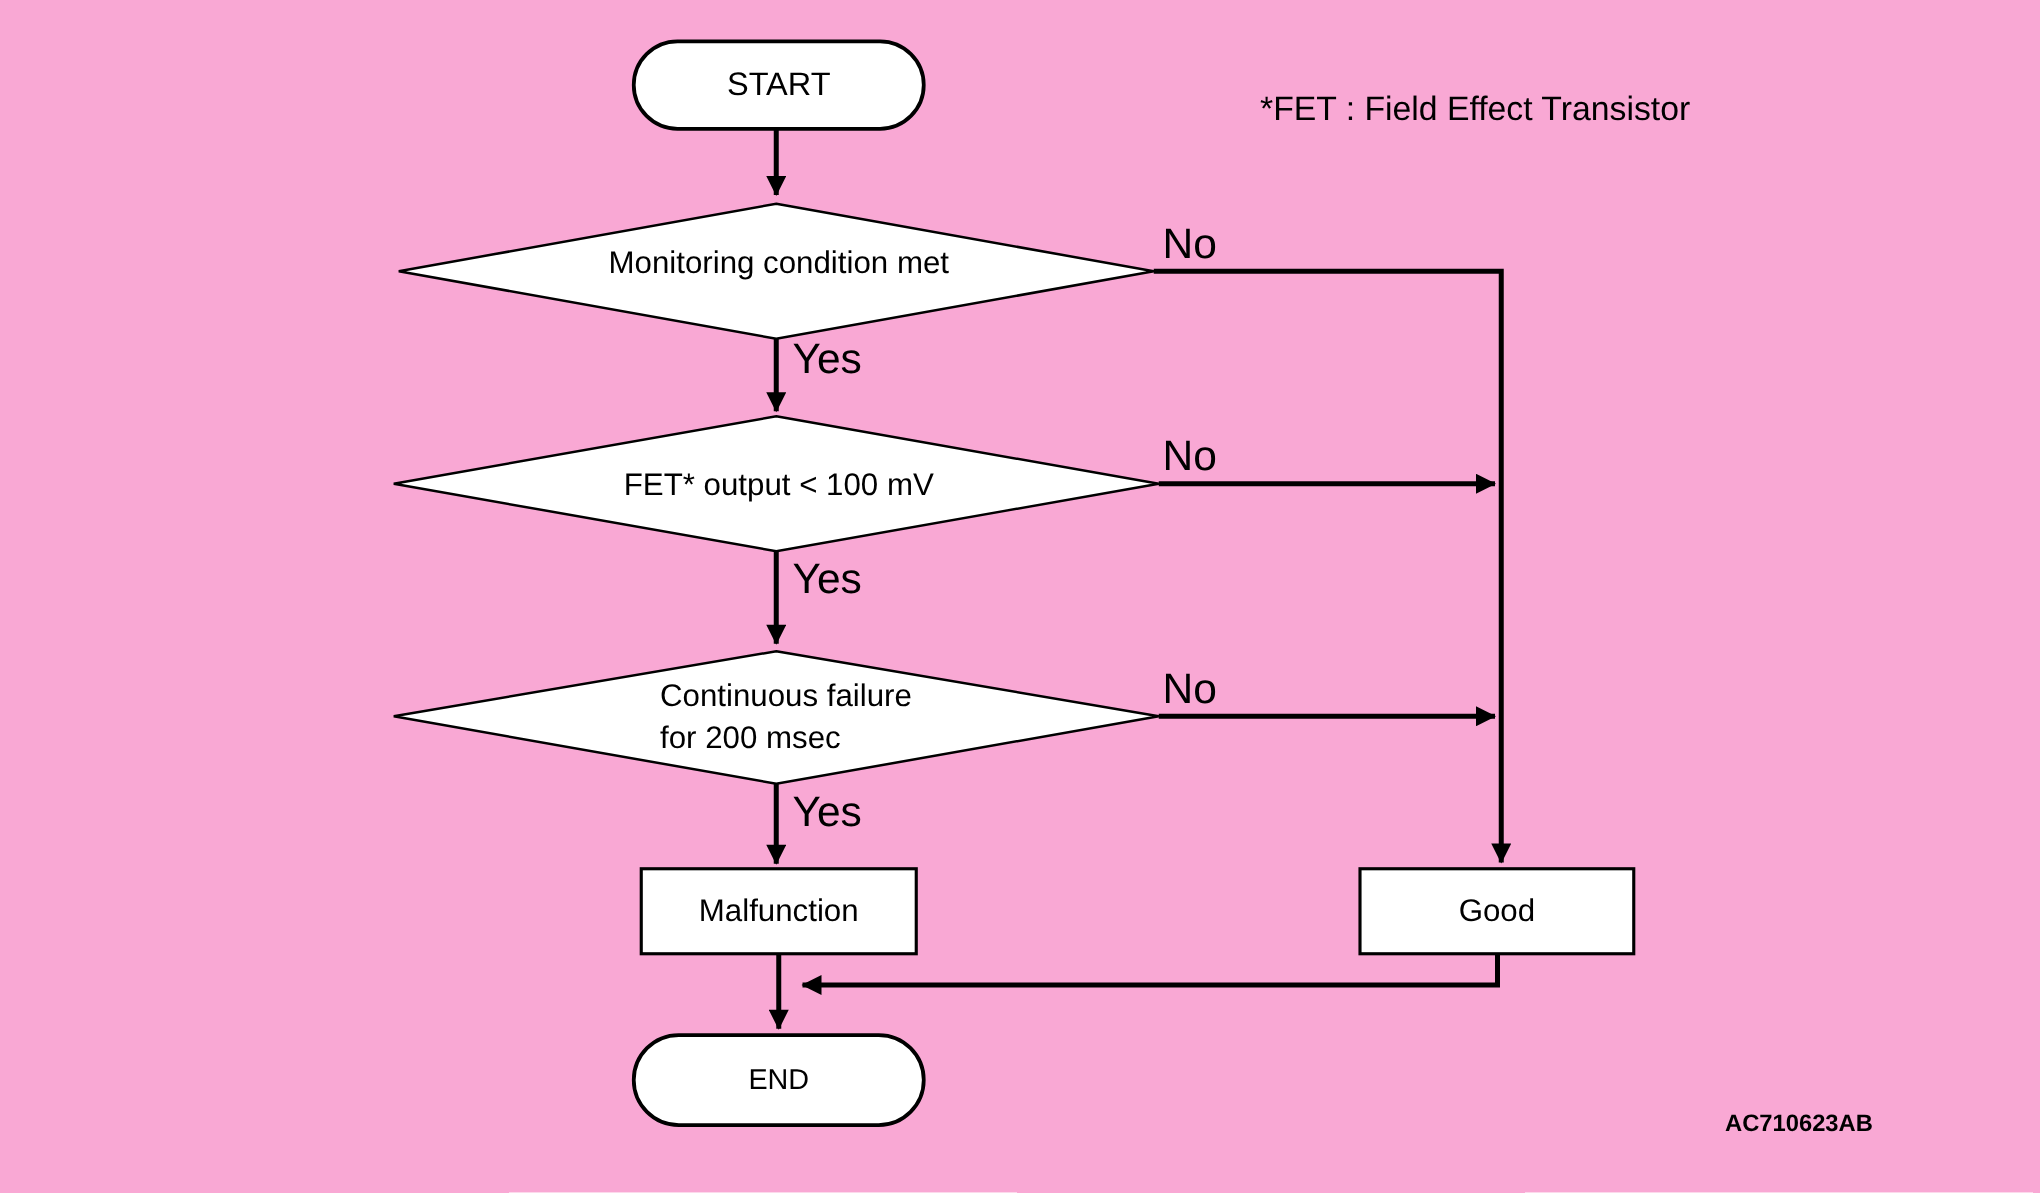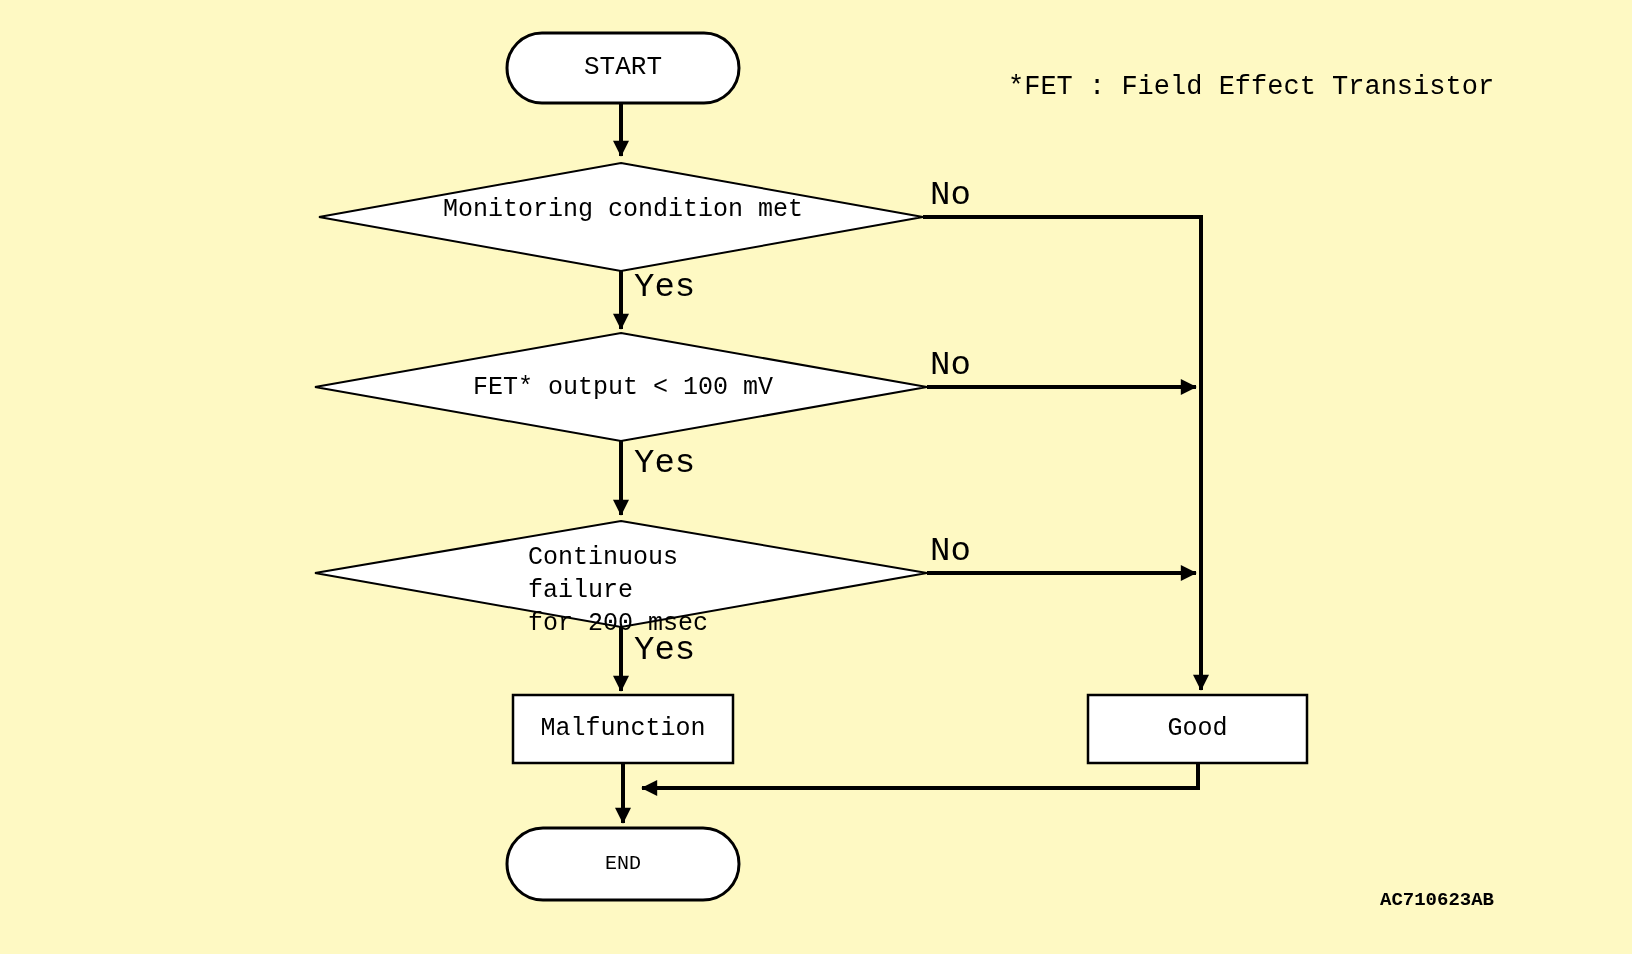--- a/index.html
+++ b/index.html
@@ -4,22 +4,22 @@
 <style>
   html, body {
     margin: 0;
     padding: 0;
     background: #ffffff;
   }
   .stage {
     position: relative;
     width: 1632px;
     height: 954px;
-    background: #fef9c3;
-    font-family: Liberation Mono, monospace;
+    background: #f9a8d4;
+    font-family: Liberation Sans, sans-serif;
     color: #000000;
     overflow: hidden;
   }
   .stage svg {
     position: absolute;
     left: 0;
     top: 0;
   }
   .lbl {
     position: absolute;
@@ -98,21 +98,21 @@
 
   <div class="lbl diamond3-lbl" style="left:512px; top:541px; width:240px;margin-left:16px;">
     <div>Continuous failure</div>
     <div>for 200 msec</div>
   </div>
 
   <div class="lbl node-lbl" style="left:513px; top:695px; width:220px; height:68px;">Malfunction</div>
 
   <div class="lbl node-lbl" style="left:1088px; top:695px; width:219px; height:68px;">Good</div>
 
-  <div class="lbl node-lbl" style="left:507px; top:828px; width:232px; height:72px; font-size:20px;">END</div>
+  <div class="lbl node-lbl" style="left:507px; top:828px; width:232px; height:72px; font-size:23px;">END</div>
 
   <div class="lbl edge-lbl" style="left:634px; top:267px;">Yes</div>
   <div class="lbl edge-lbl" style="left:930px; top:175px;">No</div>
 
   <div class="lbl edge-lbl" style="left:634px; top:443px;">Yes</div>
   <div class="lbl edge-lbl" style="left:930px; top:345px;">No</div>
 
   <div class="lbl edge-lbl" style="left:634px; top:630px;">Yes</div>
   <div class="lbl edge-lbl" style="left:930px; top:531px;">No</div>
 

